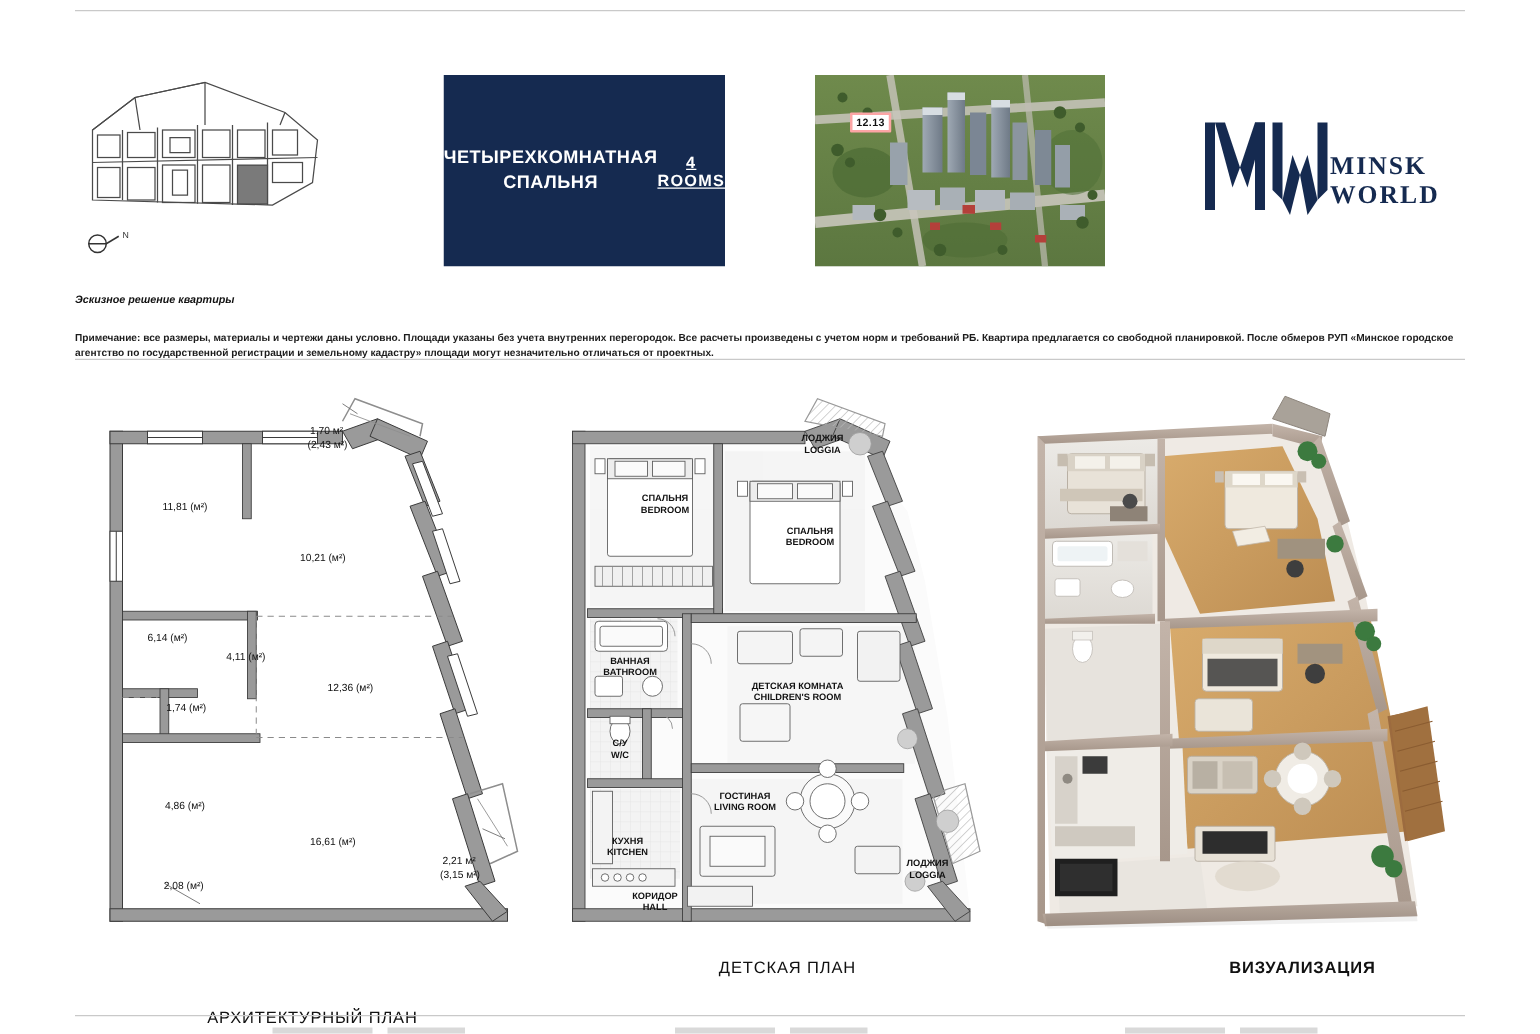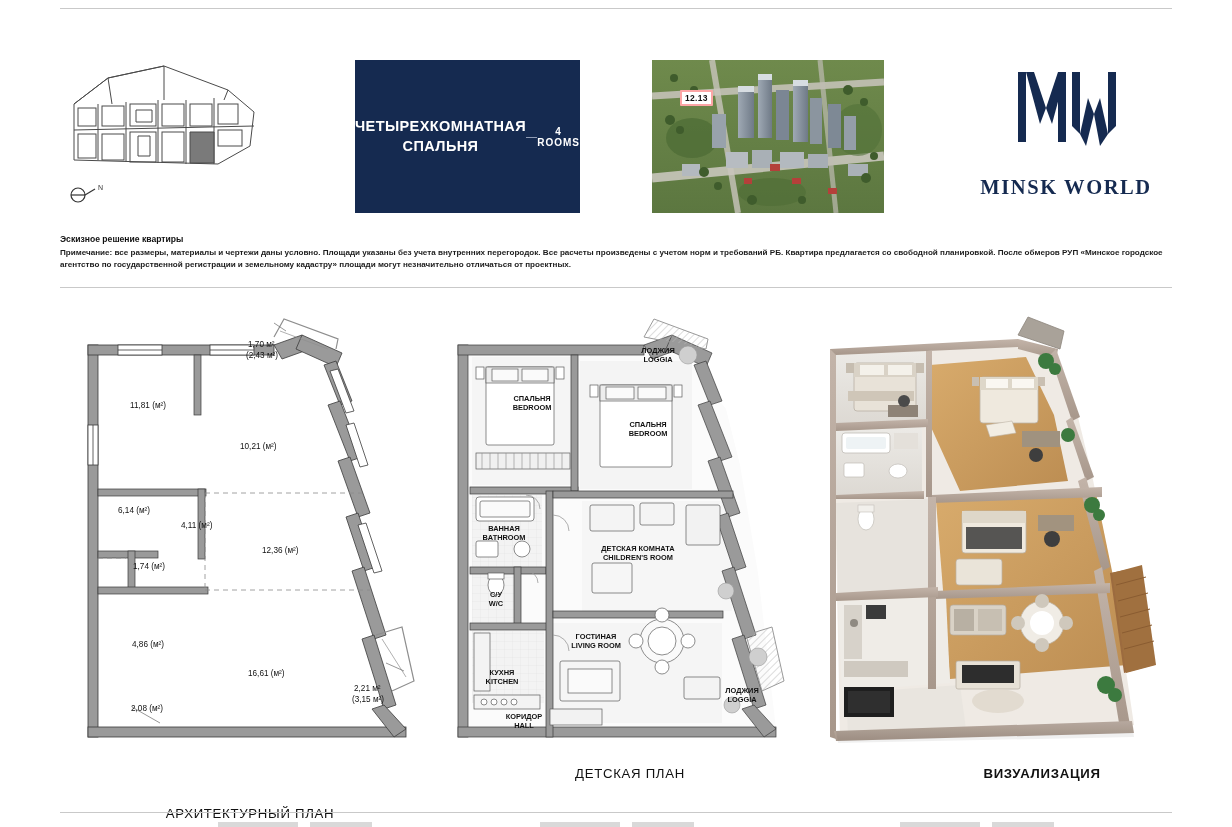--- a/index.html
+++ b/index.html
@@ -41,55 +41,55 @@
     display:flex; flex-direction:row; align-items:center; justify-content:center;
     text-align:center;
   }
   .title-ru {
     font-size:14.5px; font-weight:bold; line-height:1.35; letter-spacing:.4px;
   }
   .title-sep {
     width:46px; height:1px; background:#8e9ab3; margin:11px 0 10px;
   }
   .title-en {
-    font-size:10px; font-weight:bold; letter-spacing:1px;
+    font-size:13px; font-weight:bold; letter-spacing:1px;text-decoration:underline;
   }
 
   .mini-map {
     position:absolute; left:652px; top:60px; width:232px; height:153px;
     overflow:hidden;
     background:#4f6b3a;
   }
   .mm-layer { position:absolute; }
   .mm-badge {
     position:absolute; left:28px; top:30px;
     background:#ffffff;
     border:2px solid #fca5a5;
     font-size:8.5px; font-weight:bold; color:#111;
     padding:1px 3px; letter-spacing:.3px;
     border-radius:1px;
   }
 
   .brand {
     position:absolute; left:960px; top:62px; width:212px; height:148px;
-    display:flex; flex-direction:column; align-items:center; justify-content:flex-start;
+    display:flex; flex-direction:row; align-items:center; justify-content:flex-start;
   }
   .brand-mark { margin-top:6px; }
   .brand-name {
     margin-top:18px;
     font-size:20.5px; letter-spacing:1.6px; color:#152a50; font-weight:bold;
     font-family:"Liberation Serif", serif;
   }
 
   
   .notes {
     position:absolute; left:60px; top:234px; width:1112px;
   }
   .notes-title {
-    font-size:8.6px; font-weight:bold; color:#111; margin-bottom:3px;
+    font-size:8.6px; font-weight:bold; color:#111; margin-bottom:21px;font-style:italic;
   }
   .notes-body {
     font-size:8.1px; line-height:1.45; color:#1c1c1c; font-weight:bold;
   }
   .rule-notes {
     position:absolute; left:60px; top:287px; width:1112px; height:1px; background:#c9c9c9;
   }
 
   
   .panel-caption {

